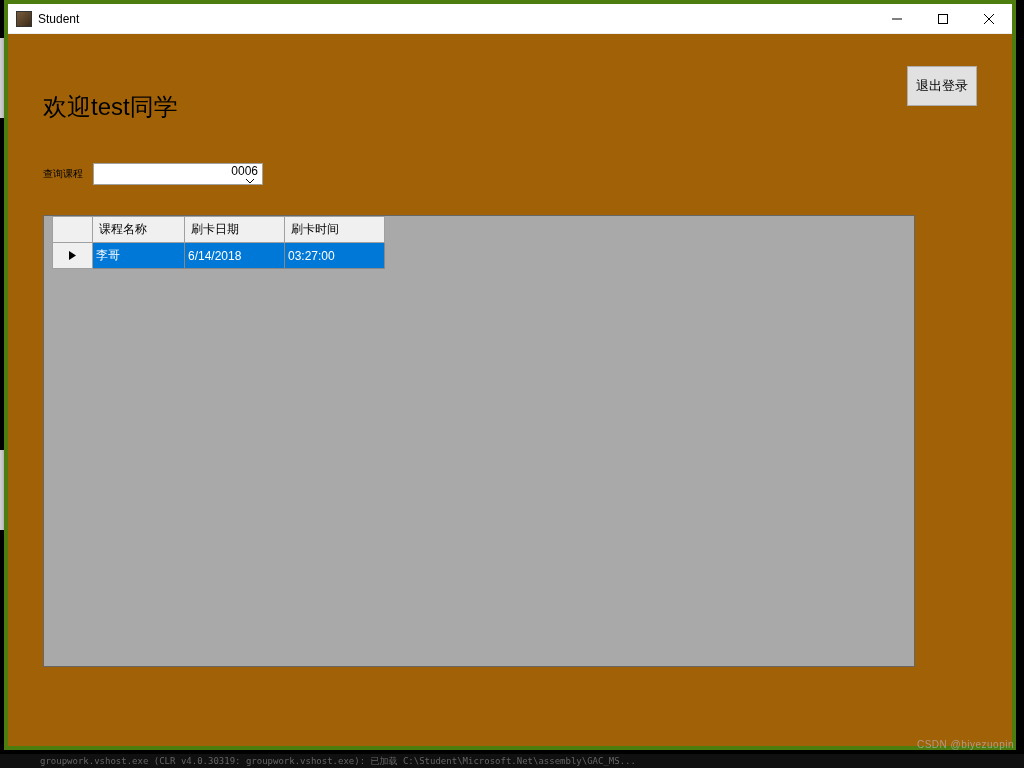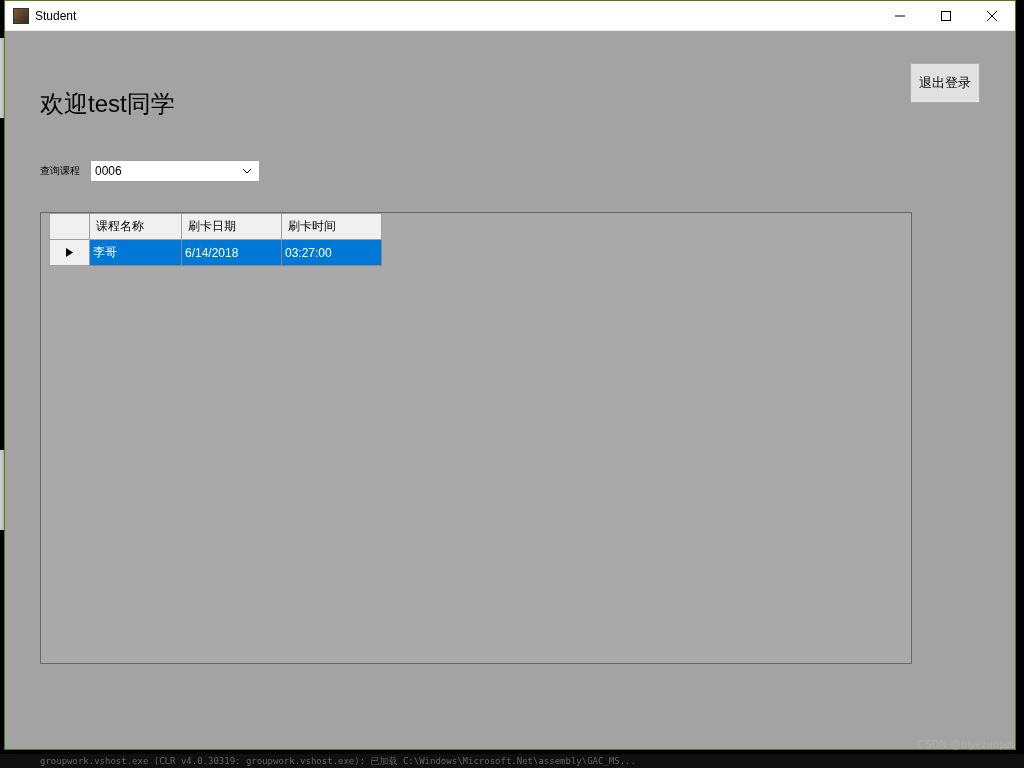--- a/index.html
+++ b/index.html
@@ -23,22 +23,22 @@
     .bg-strip.t1 { top: 38px; height: 80px; }
     .bg-strip.t2 { top: 450px; height: 80px; }
 
     
     .window {
       position: absolute;
       left: 4px;
       top: 0;
       width: 1012px;
       height: 750px;
-      background: #a3a3a3;
-      border: 1px solid #4d7c0f;
+      background: #a16207;
+      border: 4px solid #4d7c0f;
       box-shadow: 0 0 4px rgba(0,0,0,0.3);
       z-index: 10;
     }
     
     .titlebar {
       height: 30px;
       display: flex;
       align-items: center;
       background: #fff;
       border-bottom: 1px solid #eee;
@@ -111,21 +111,22 @@
     }
     .course-select {
       width: 170px;
       height: 22px;
       border: 1px solid #a0a0a0;
       background: #fff;
       font-size: 12px;
       padding: 0 4px;
       position: relative;
       display: flex;
-      align-items: center;
+      align-items: flex-end;
+      flex-direction: column;
     }
     .course-select .sel-text { flex: 1; }
     .course-select .sel-arrow {
       width: 17px;
       height: 20px;
       display: flex;
       align-items: center;
       justify-content: center;
       border-left: 1px solid transparent;
     }
@@ -287,13 +288,13 @@
           </tr>
         </tbody>
       </table>
     </div>
 
   </div>
 </div>
 
 <div class="watermark">CSDN @biyezuopin</div>
 
-<div class="console-strip">groupwork.vshost.exe  (CLR v4.0.30319: groupwork.vshost.exe):  已加载  C:\Windows\Microsoft.Net\assembly\GAC_MS...</div>
+<div class="console-strip">groupwork.vshost.exe  (CLR v4.0.30319: groupwork.vshost.exe):  已加载  C:\Student\Microsoft.Net\assembly\GAC_MS...</div>
 
 </body></html>

